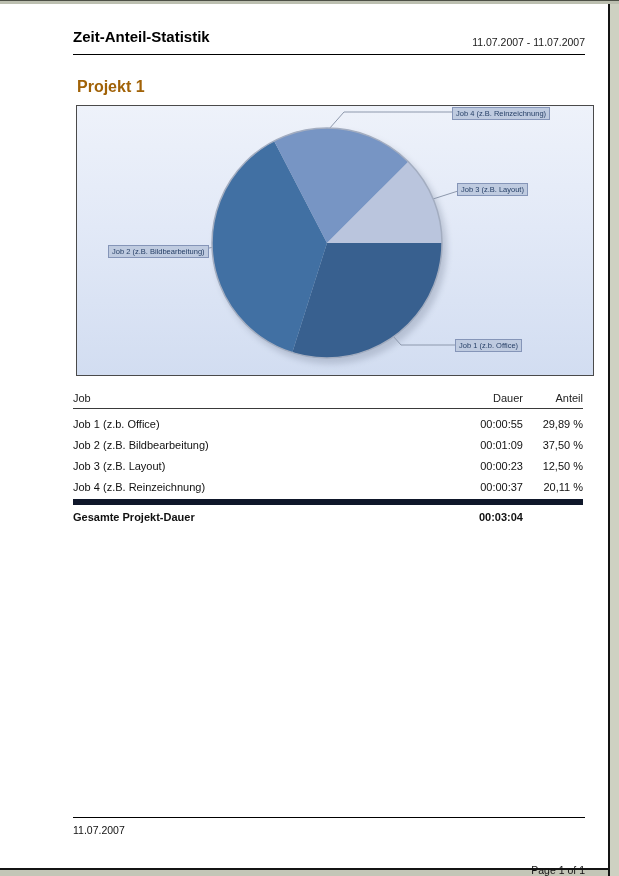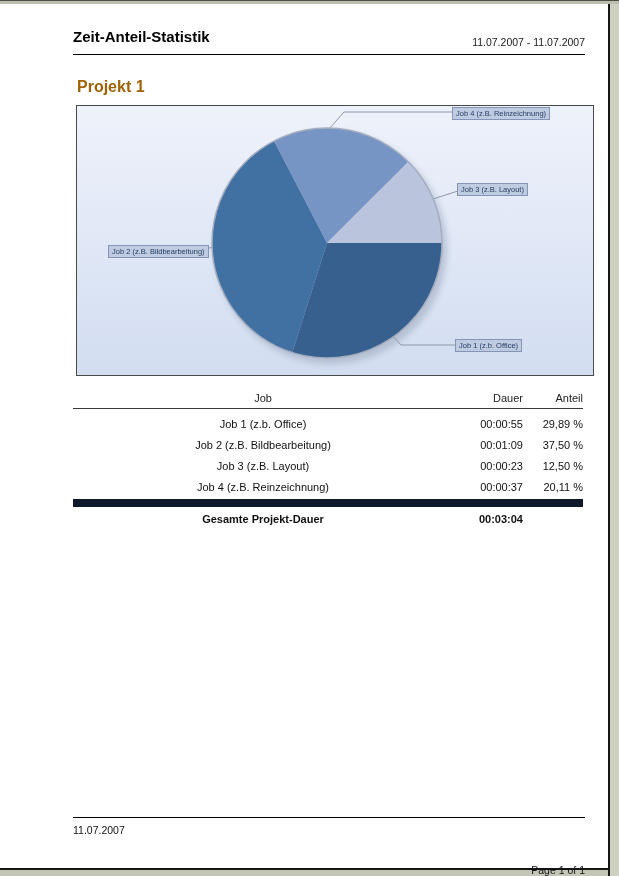--- a/index.html
+++ b/index.html
@@ -33,22 +33,22 @@
   .lbl-job4{left:375px;top:1px;}
   .lbl-job3{left:380px;top:77px;}
   .lbl-job2{left:31px;top:139px;}
   .lbl-job1{left:378px;top:233px;}
 
   
   .report-table{position:absolute;left:73px;top:392px;width:510px;font-size:11px;}
   .t-head{display:flex;height:16px;border-bottom:1px solid #3a3a3a;align-items:flex-start;color:#222;}
   .t-rows{padding-top:4px;}
   .t-row{display:flex;height:21px;align-items:center;}
-  .t-total{display:flex;border-top:8px solid #0f172a;margin-top:2px;padding-top:6px;font-weight:bold;}
-  .c-job{flex:1;text-align:center;}
+  .t-total{display:flex;border-top:6px solid #0f172a;margin-top:2px;padding-top:6px;font-weight:bold;}
+  .c-job{flex:1;text-align:left;}
   .c-dauer{width:70px;text-align:right;}
   .c-anteil{width:60px;text-align:right;}
 
   
   .report-footer-line{position:absolute;left:73px;top:817px;width:512px;border-top:1px solid #000;}
   .footer-date{position:absolute;left:73px;top:824px;font-size:10.5px;}
   .footer-page{position:absolute;right:34px;top:824px;font-size:10.5px;margin-top:40px;}
 </style>
 </head>
 <body>

